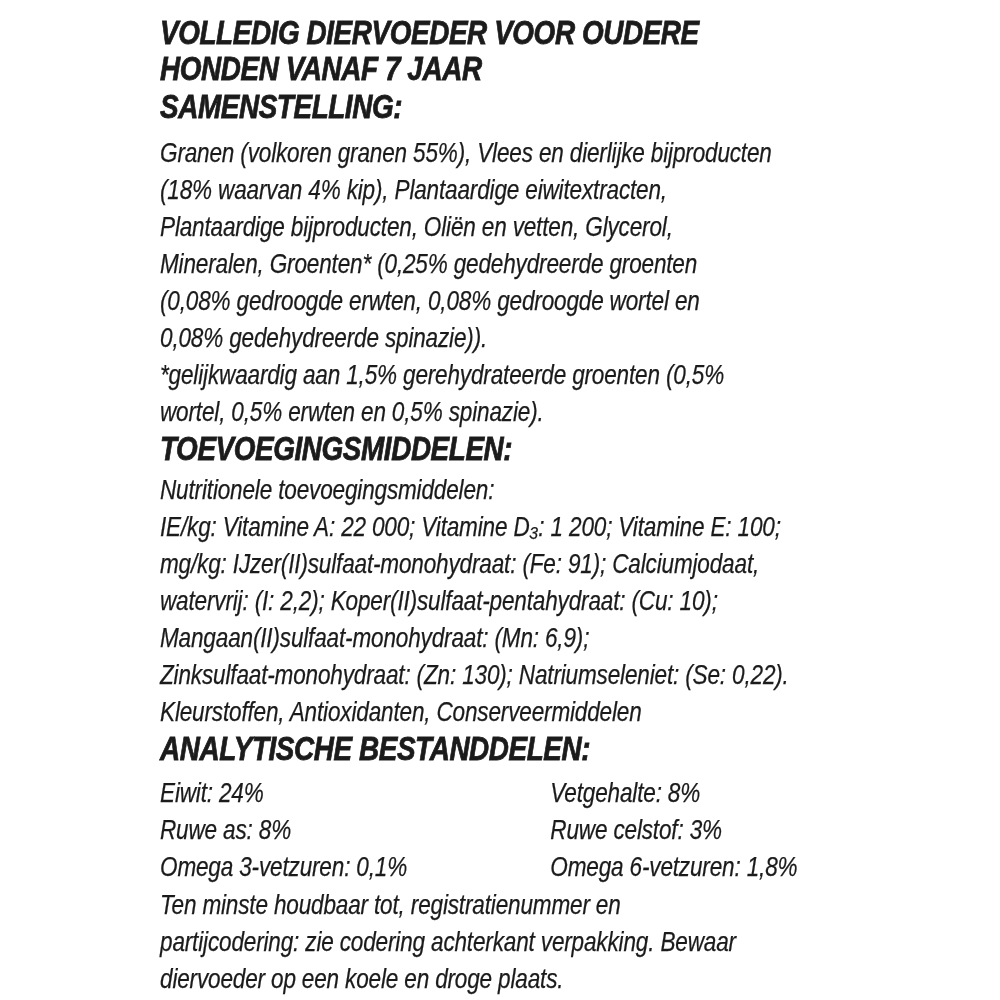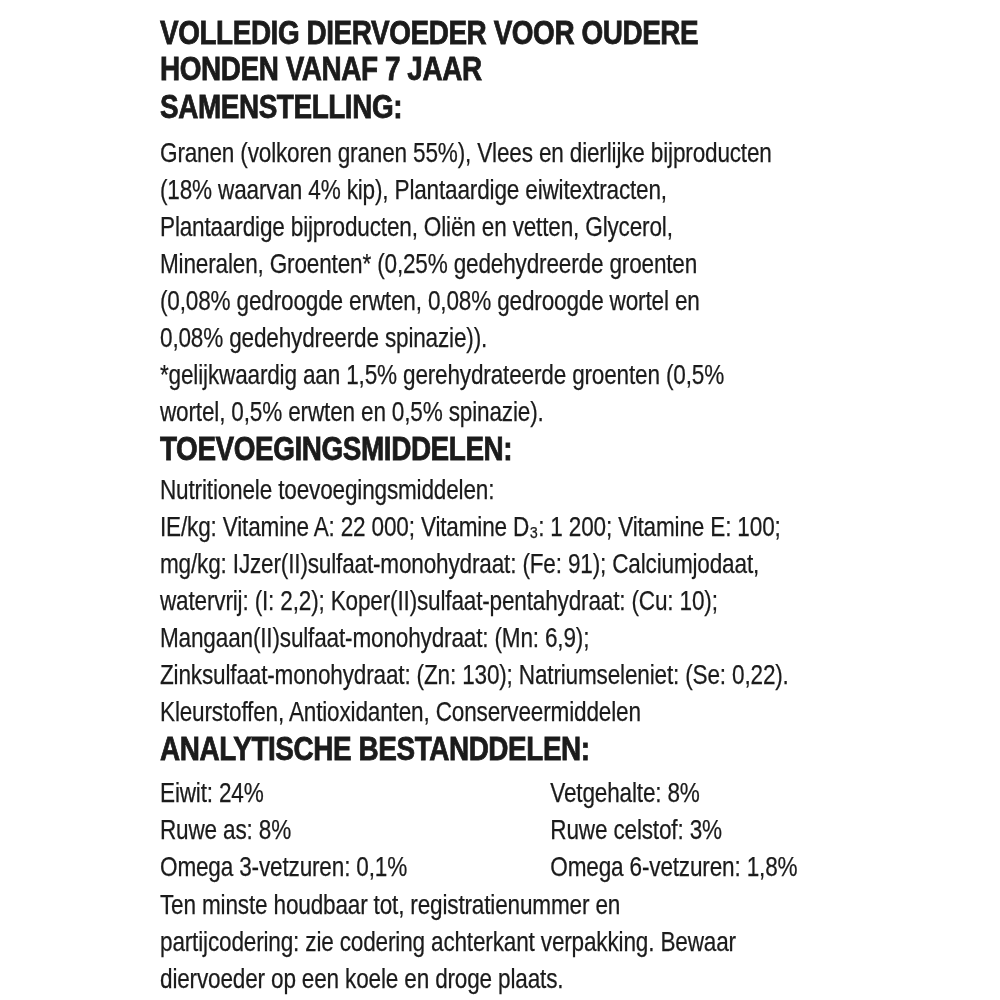--- a/index.html
+++ b/index.html
@@ -12,20 +12,21 @@
   }
   body {
     font-family: "Liberation Sans", "DejaVu Sans", sans-serif;
     color: #1b1b1b;
   }
   .sheet {
     position: relative;
     width: 1000px;
     height: 1000px;
     background: #ffffff;
+    font-style: italic;
   }
   
   .content {
     position: absolute;
     left: 160px;
     top: 0;
     width: 1030px;
     transform: scaleX(0.82);
     transform-origin: 0 0;
   }

